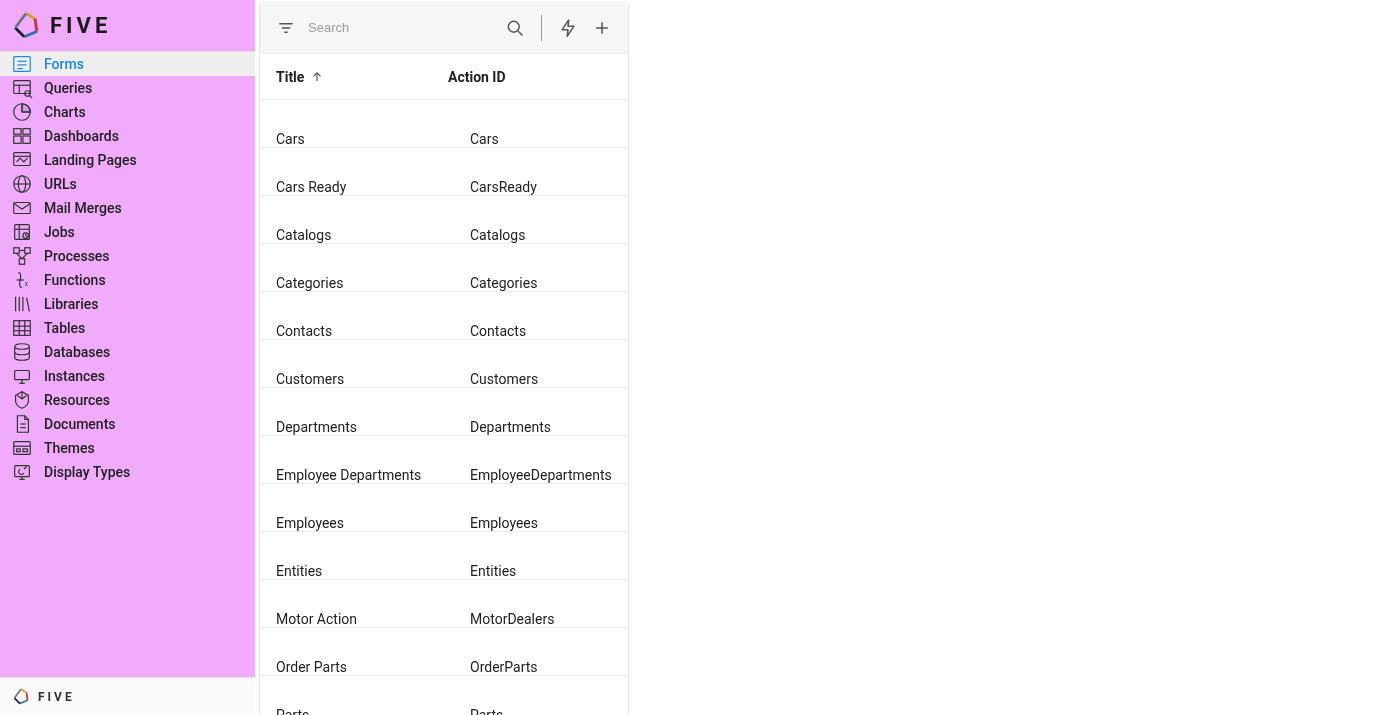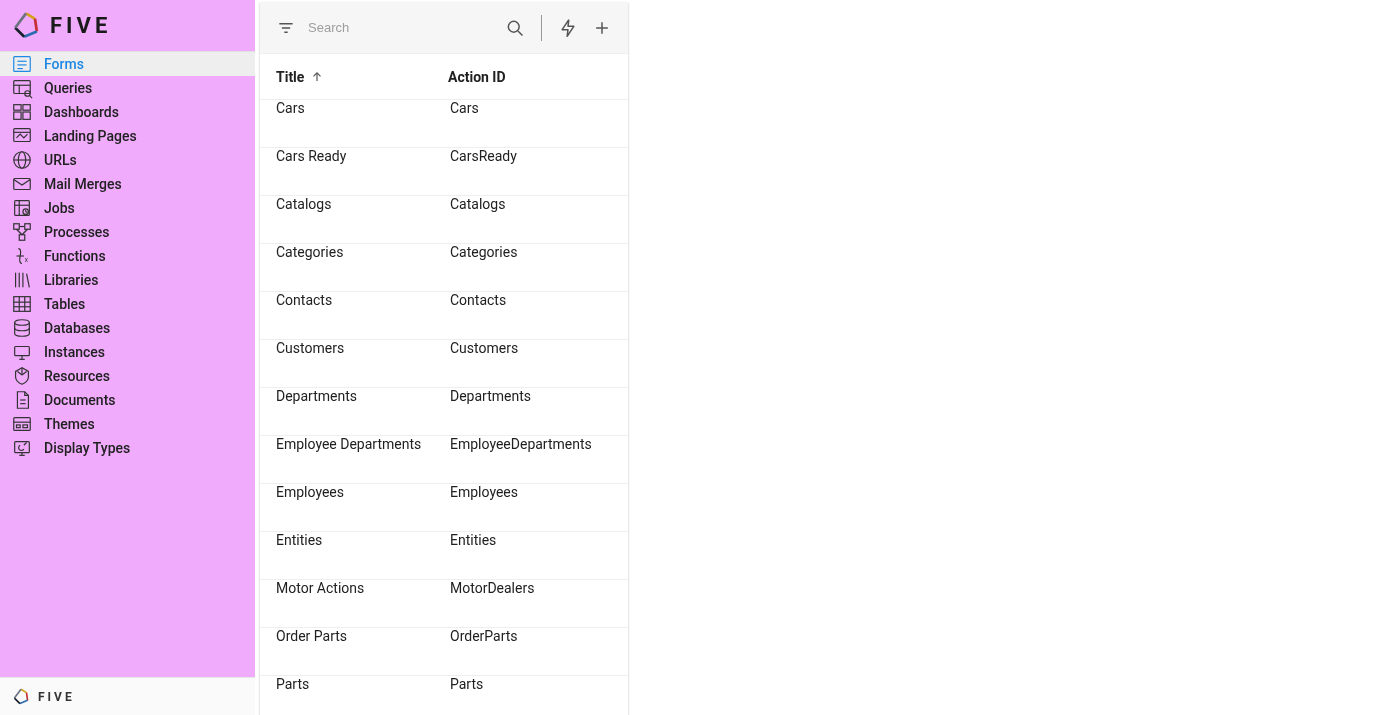--- a/index.html
+++ b/index.html
@@ -34,21 +34,21 @@
   .toolbar-divider { width: 1px; height: 26px; background: #999; margin: 0 4px; }
 
   .table-header { display: flex; height: 46px; align-items: center; padding: 0 16px; border-bottom: 1px solid #eee; gap: 14px; }
   .th { font-size: 14px; font-weight: 700; color: #212121; display: flex; align-items: center; gap: 6px; cursor: pointer; }
   .th-title { width: 158px; }
   .th-action { flex: 1; }
   .sort-arrow { width: 14px; height: 14px; color: #555; }
   .sort-arrow svg { width: 14px; height: 14px; stroke: currentColor; fill: none; stroke-width: 2; }
 
   .table-body { flex: 1; overflow-y: auto; position: relative; }
-  .row { display: flex; height: 48px; align-items: flex-start; padding: 0 16px; border-bottom: 1px solid #eee; cursor: pointer; }
+  .row { display: flex; height: 48px; align-items: flex-end; padding: 0 16px; border-bottom: 1px solid #eee; cursor: pointer; gap: 20px; }
   .cell-title { width: 174px; font-size: 14px; color: #212121; }
   .cell-action { flex: 1; font-size: 14px; color: #212121; }
 
   
   .sidebar-scroll::-webkit-scrollbar, .table-body::-webkit-scrollbar { width: 10px; }
   .sidebar-scroll::-webkit-scrollbar-thumb, .table-body::-webkit-scrollbar-thumb { background: #c0c0c0; border-radius: 5px; }
   .sidebar-scroll::-webkit-scrollbar-track, .table-body::-webkit-scrollbar-track { background: transparent; }
 </style>
 </head>
 <body>
@@ -89,20 +89,31 @@
             <line x1="9" y1="9" x2="9" y2="18"></line>
             <circle cx="18" cy="18" r="3"></circle>
             <line x1="20" y1="20" x2="23" y2="23"></line>
           </svg>
         </span>
         <span class="sidebar-item-label">Queries</span>
       </div>
       <div class="sidebar-item">
         <span class="icon">
           <svg viewBox="0 0 24 24">
+            <circle cx="12" cy="12" r="9"></circle>
+            <path d="M12 3 A9 9 0 0 1 21 12 L12 12 Z" fill="currentColor" fill-opacity="0.15"></path>
+            <line x1="12" y1="12" x2="12" y2="3"></line>
+            <line x1="12" y1="12" x2="21" y2="12"></line>
+          </svg>
+        </span>
+        <span class="sidebar-item-label">Charts</span>
+      </div>
+      <div class="sidebar-item">
+        <span class="icon">
+          <svg viewBox="0 0 24 24">
             <rect x="3" y="4" width="8" height="6"></rect>
             <rect x="13" y="4" width="8" height="6"></rect>
             <rect x="3" y="12" width="8" height="8"></rect>
             <rect x="13" y="12" width="8" height="8"></rect>
           </svg>
         </span>
         <span class="sidebar-item-label">Dashboards</span>
       </div>
       <div class="sidebar-item">
         <span class="icon">
@@ -353,21 +364,21 @@
       </div>
       <div class="row">
         <div class="cell-title">Employees</div>
         <div class="cell-action">Employees</div>
       </div>
       <div class="row">
         <div class="cell-title">Entities</div>
         <div class="cell-action">Entities</div>
       </div>
       <div class="row">
-        <div class="cell-title">Motor Actions</div>
+        <div class="cell-title">Motor Action</div>
         <div class="cell-action">MotorDealers</div>
       </div>
       <div class="row">
         <div class="cell-title">Order Parts</div>
         <div class="cell-action">OrderParts</div>
       </div>
       <div class="row">
         <div class="cell-title">Parts</div>
         <div class="cell-action">Parts</div>
       </div>

